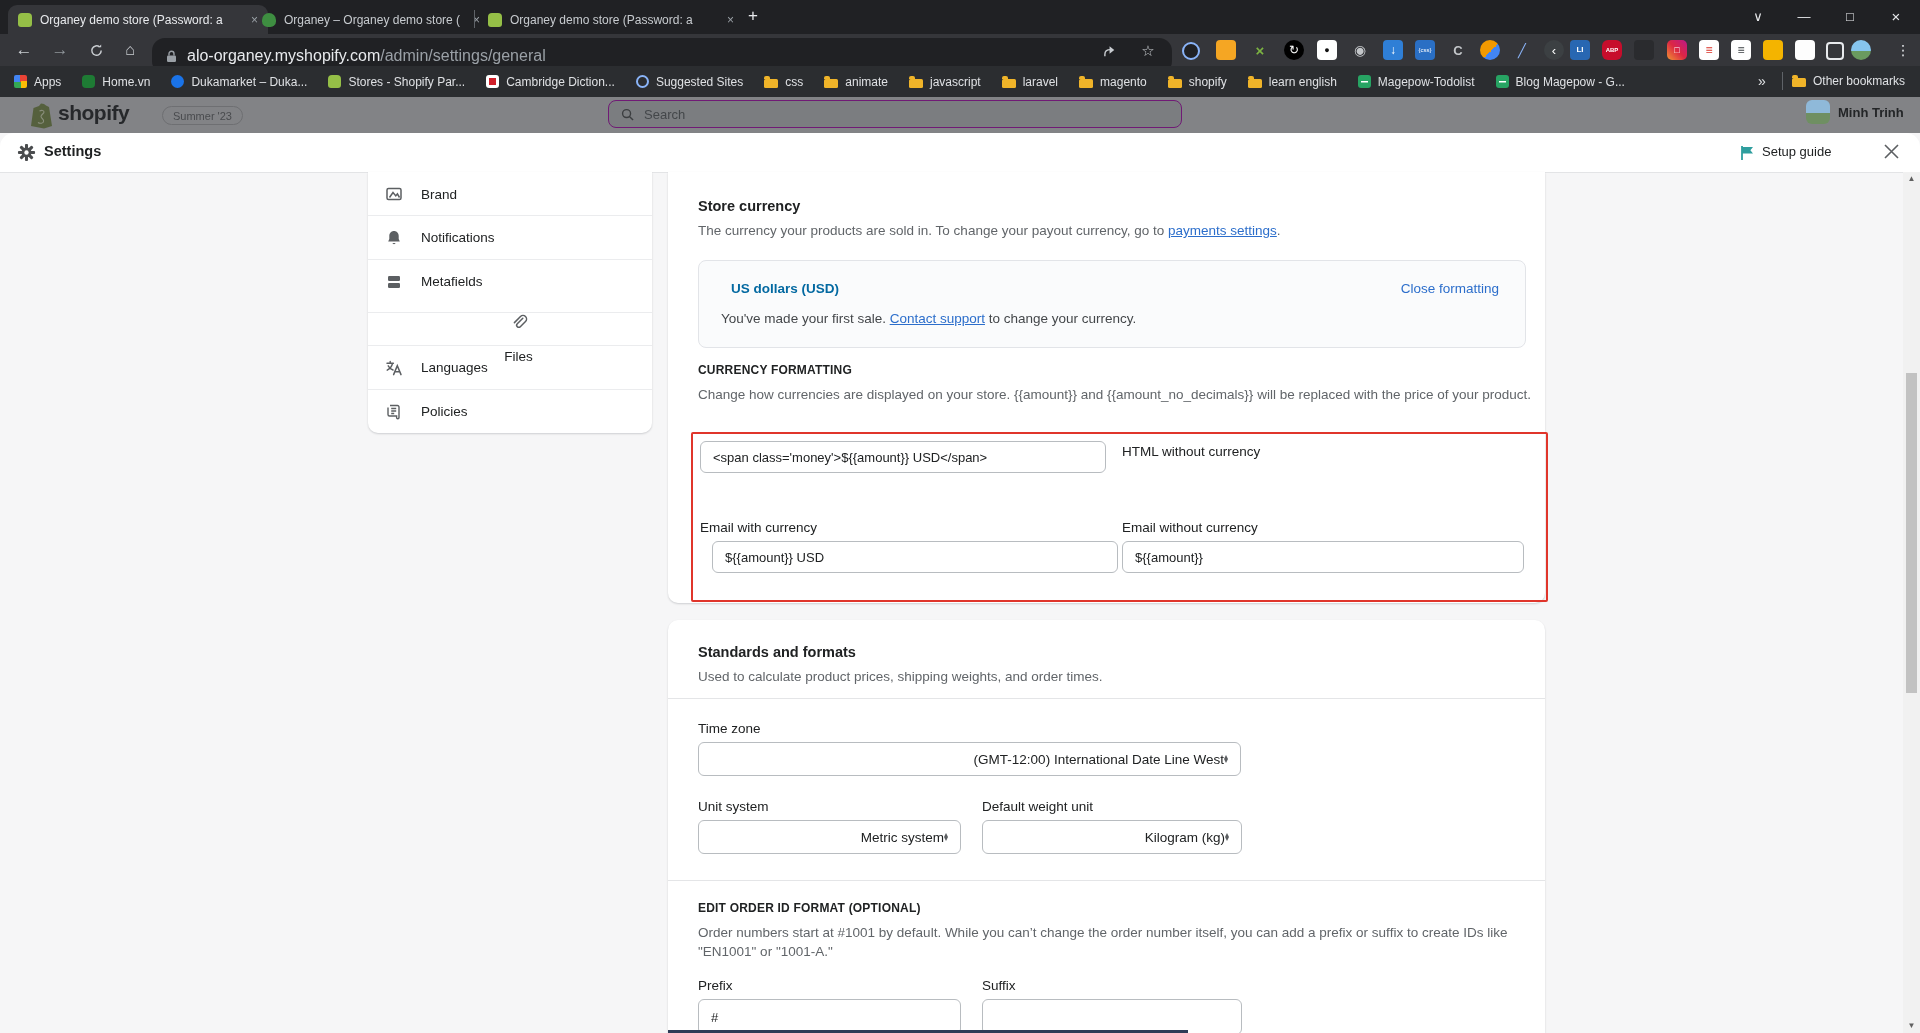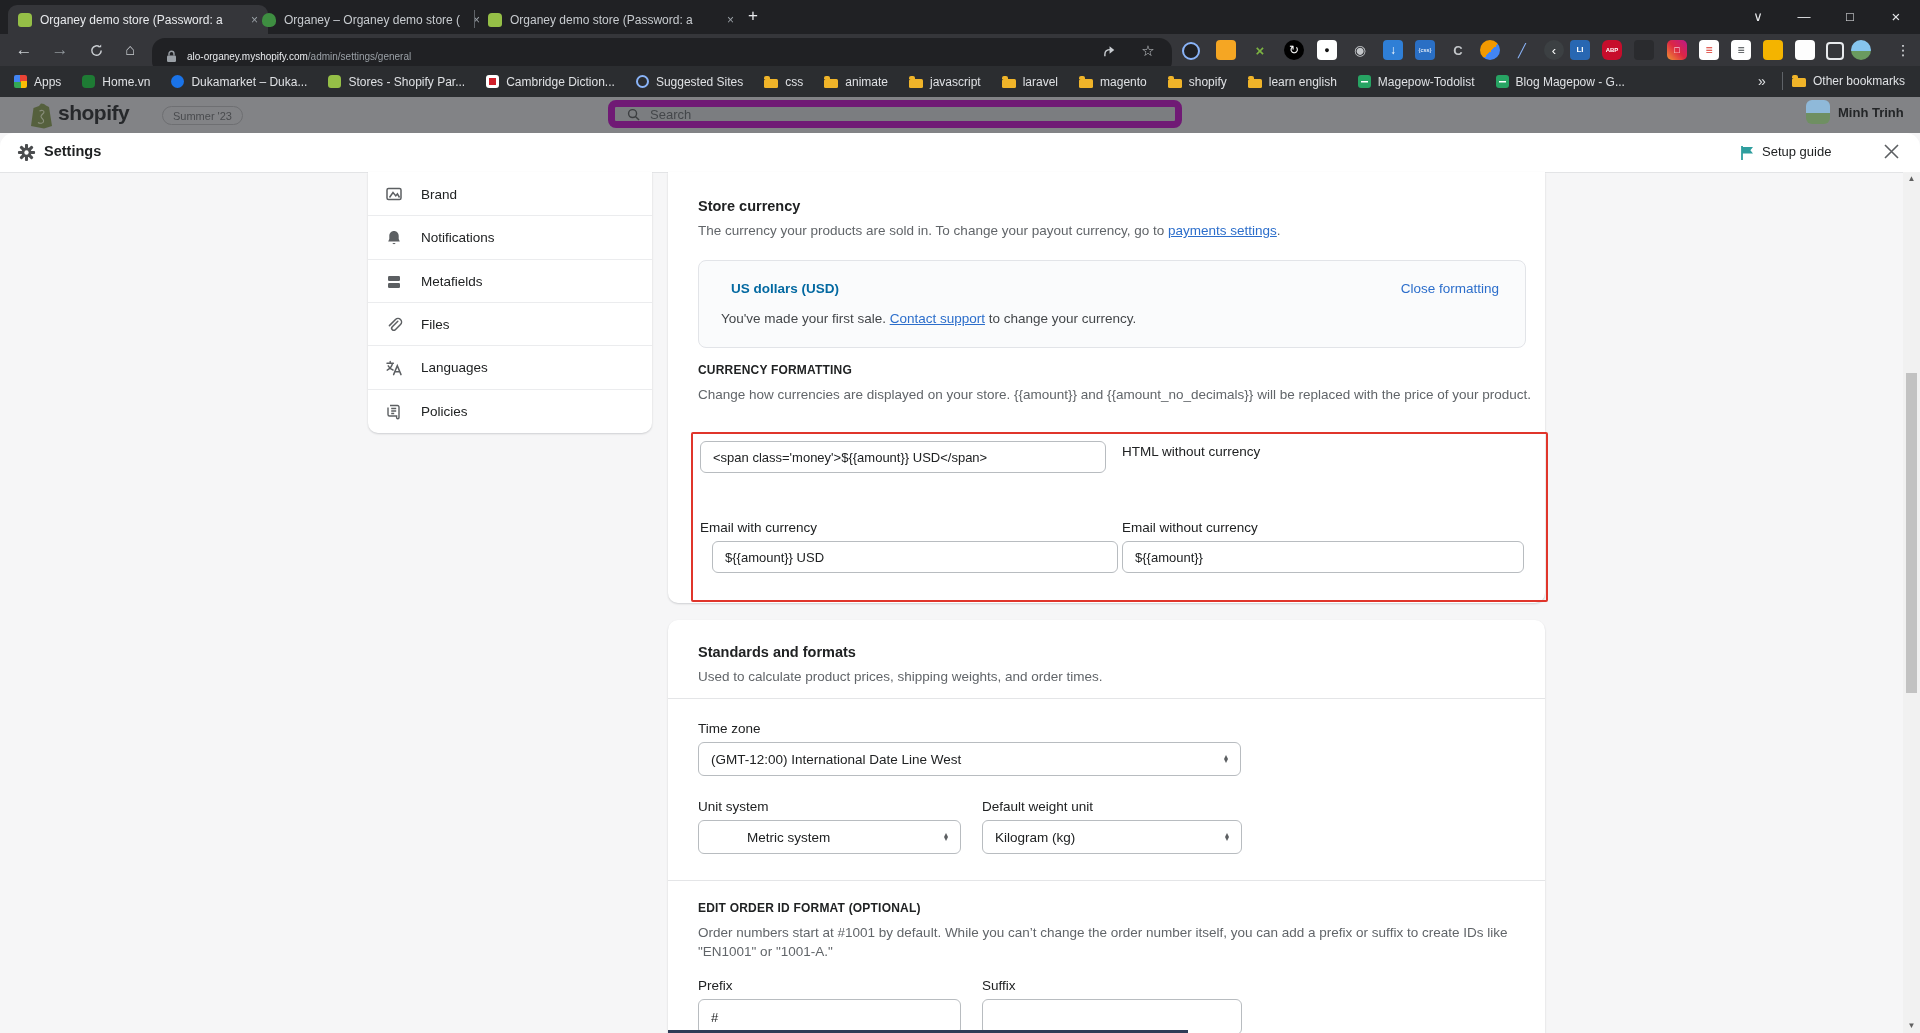--- a/index.html
+++ b/index.html
@@ -16,21 +16,21 @@
   .fav{width:14px;height:14px;flex:none;border-radius:3px;}
   .fav.shopify-bag{background:#95bf47;border-radius:4px 4px 3px 3px;}
   .fav.organey-leaf{background:#3e8e41;border-radius:50% 50% 40% 40%;}
   .tabsep{position:absolute;top:10px;width:1px;height:18px;background:#5f6368;}
   .wctl{position:absolute;top:0;height:32px;width:44px;display:flex;align-items:center;justify-content:center;
         color:#e8eaed;font-size:13px;}
   .toolbar{left:0;top:34px;width:1920px;height:32px;background:#35363a;}
   .navbtn{position:absolute;top:36px;width:28px;height:28px;display:flex;align-items:center;justify-content:center;
           color:#c9cdd1;font-size:17px;}
   .urlpill{position:absolute;left:152px;top:38px;width:1020px;height:36px;background:#202124;border-radius:13px;
-           display:flex;align-items:center;color:#e8eaed;font-size:10px;}
+           display:flex;align-items:center;color:#e8eaed;font-size:16px;}
   .urlpill .host{color:#e8eaed;}
   .urlpill .path{color:#9aa0a6;}
   .ext{position:absolute;top:40px;width:20px;height:20px;border-radius:4px;display:flex;align-items:center;
        justify-content:center;color:#fff;font-size:10px;line-height:1;}
   .ext.target{width:14px;height:14px;border:2px solid #8ab4f8;border-radius:50%;background:#202124;top:42px;}
   .ext.ruler{background:#f5a623;}
   .ext.green-x{color:#7cb342;font-size:15px;font-weight:bold;}
   .ext.sync{background:#000;border-radius:50%;font-size:12px;}
   .ext.panda{background:#fff;color:#111;font-size:9px;}
   .ext.camera{color:#c3c6c9;font-size:14px;}
@@ -63,42 +63,42 @@
   .bi.blue-ring{width:9px;height:9px;border:2px solid #8ab4f8;border-radius:50%;background:transparent;}
   .bi.green-grid{background:linear-gradient(#fff,#fff) center/7px 1.5px no-repeat,#27a463;}
   .bi.folder{width:14px;height:9px;background:#f0b429;border-radius:1.5px;position:relative;margin-top:3px;}
   .bi.folder::before{content:"";position:absolute;top:-3px;left:0;width:6px;height:3px;background:#f0b429;border-radius:2px 2px 0 0;}
   
   .admintop{left:0;top:97px;width:1920px;height:36px;background:#828386;}
   .adminlogo{position:absolute;left:58px;top:101px;font-size:21px;font-weight:800;color:#26282b;letter-spacing:-.5px;}
   .adminbadge{position:absolute;left:162px;top:106px;height:17px;padding:0 10px;border:1px solid #6e6f72;
               border-radius:10px;color:#494b4e;font-size:11px;display:flex;align-items:center;}
   .adminsearch{position:absolute;left:608px;top:100px;width:574px;height:28px;background:#7b7d80;
-               border:7px solid #701a75;border-radius:8px;display:flex;align-items:center;gap:10px;
+               border:1px solid #701a75;border-radius:8px;display:flex;align-items:center;gap:10px;
                padding:0 12px;box-sizing:border-box;color:#44474a;font-size:13px;}
   .adminavatar{position:absolute;left:1806px;top:100px;width:24px;height:24px;border-radius:6px;
                background:linear-gradient(#8fb9d9 55%,#6f8f62 55%);}
   .adminuser{position:absolute;left:1838px;top:105px;font-size:13px;font-weight:700;color:#232527;}
   
   .modal{left:0;top:133px;width:1920px;height:900px;background:#f6f6f7;border-radius:14px 14px 0 0;}
   .mhead{position:absolute;left:0;top:0;width:1920px;height:39px;background:#fff;
          border-bottom:1px solid #e3e4e6;border-radius:14px 14px 0 0;}
   .mtitle{position:absolute;left:44px;top:10px;font-size:14.5px;font-weight:700;color:#202223;}
   .setupguide{position:absolute;left:1762px;top:11px;font-size:13px;color:#202223;}
   .card{position:absolute;background:#fff;box-shadow:0 1px 2px rgba(22,29,37,.18);}
   .h1{font-size:14.5px;font-weight:700;color:#202223;}
   .sub{font-size:13.5px;color:#616569;}
   .caps{font-size:12px;font-weight:700;color:#202223;letter-spacing:.2px;}
   .lbl{font-size:13.5px;color:#202223;}
   .lnk{color:#2c6ecb;text-decoration:none;}
   .lnk.u{text-decoration:underline;}
   .inp{position:absolute;height:32px;border:1px solid #b8bcc0;border-radius:6px;background:#fff;
        font-family:"Liberation Sans",sans-serif;font-size:13px;color:#202223;padding:0 12px;box-sizing:border-box;outline:none;}
   .sel{position:absolute;height:34px;border:1px solid #b8bcc0;border-radius:6px;background:#fff;
-       display:flex;align-items:center;justify-content:space-between;padding:0 12px;box-sizing:border-box;
+       display:flex;align-items:center;justify-content:flex-end;padding:0 12px;box-sizing:border-box;
        font-size:13.5px;color:#202223;}
   .caret{display:flex;flex-direction:column;line-height:.55;color:#5c5f62;font-size:8px;}
   .divider{position:absolute;height:1px;background:#e4e5e7;}
   .srow{position:absolute;left:0;width:284px;height:44px;display:flex;align-items:center;gap:18px;
         padding-left:17px;box-sizing:border-box;border-top:1px solid #ebecee;font-size:13.5px;color:#202223;}
   .srow:first-child{border-top:none;}
   .sideicon{width:18px;height:18px;flex:none;}
   .banner{position:absolute;left:30px;top:88px;width:826px;height:86px;background:#fafbfc;
           border:1px solid #e2e4e8;border-radius:8px;}
   .redbox{position:absolute;left:691px;top:432px;width:857px;height:170px;border:2px solid #e0352b;
@@ -330,21 +330,21 @@
     </div>
     <div class="srow" style="top:87px;">
       <span class="sideicon">
           <svg width="18" height="18" viewBox="0 0 18 18">
             <rect x="3" y="3" width="12" height="5" rx="1.2" fill="#5c5f62"></rect>
             <rect x="3" y="10" width="12" height="5" rx="1.2" fill="#5c5f62"></rect>
           </svg>
         </span>
       <span>Metafields</span>
     </div>
-    <div class="srow" style="top:130px;">
+    <div class="srow" style="top:140px;flex-direction:column;">
       <span class="sideicon">
           <svg width="18" height="18" viewBox="0 0 18 18">
             <path d="M12.8 5.2 7.3 10.7a2.1 2.1 0 0 0 3 3l5.2-5.2a3.5 3.5 0 0 0-5-5L4.4 9.6" stroke="#5c5f62" stroke-width="1.5" fill="none" stroke-linecap="round"></path>
           </svg>
         </span>
       <span>Files</span>
     </div>
     <div class="srow" style="top:173px;">
       <span class="sideicon">
           <svg width="18" height="18" viewBox="0 0 18 18">

